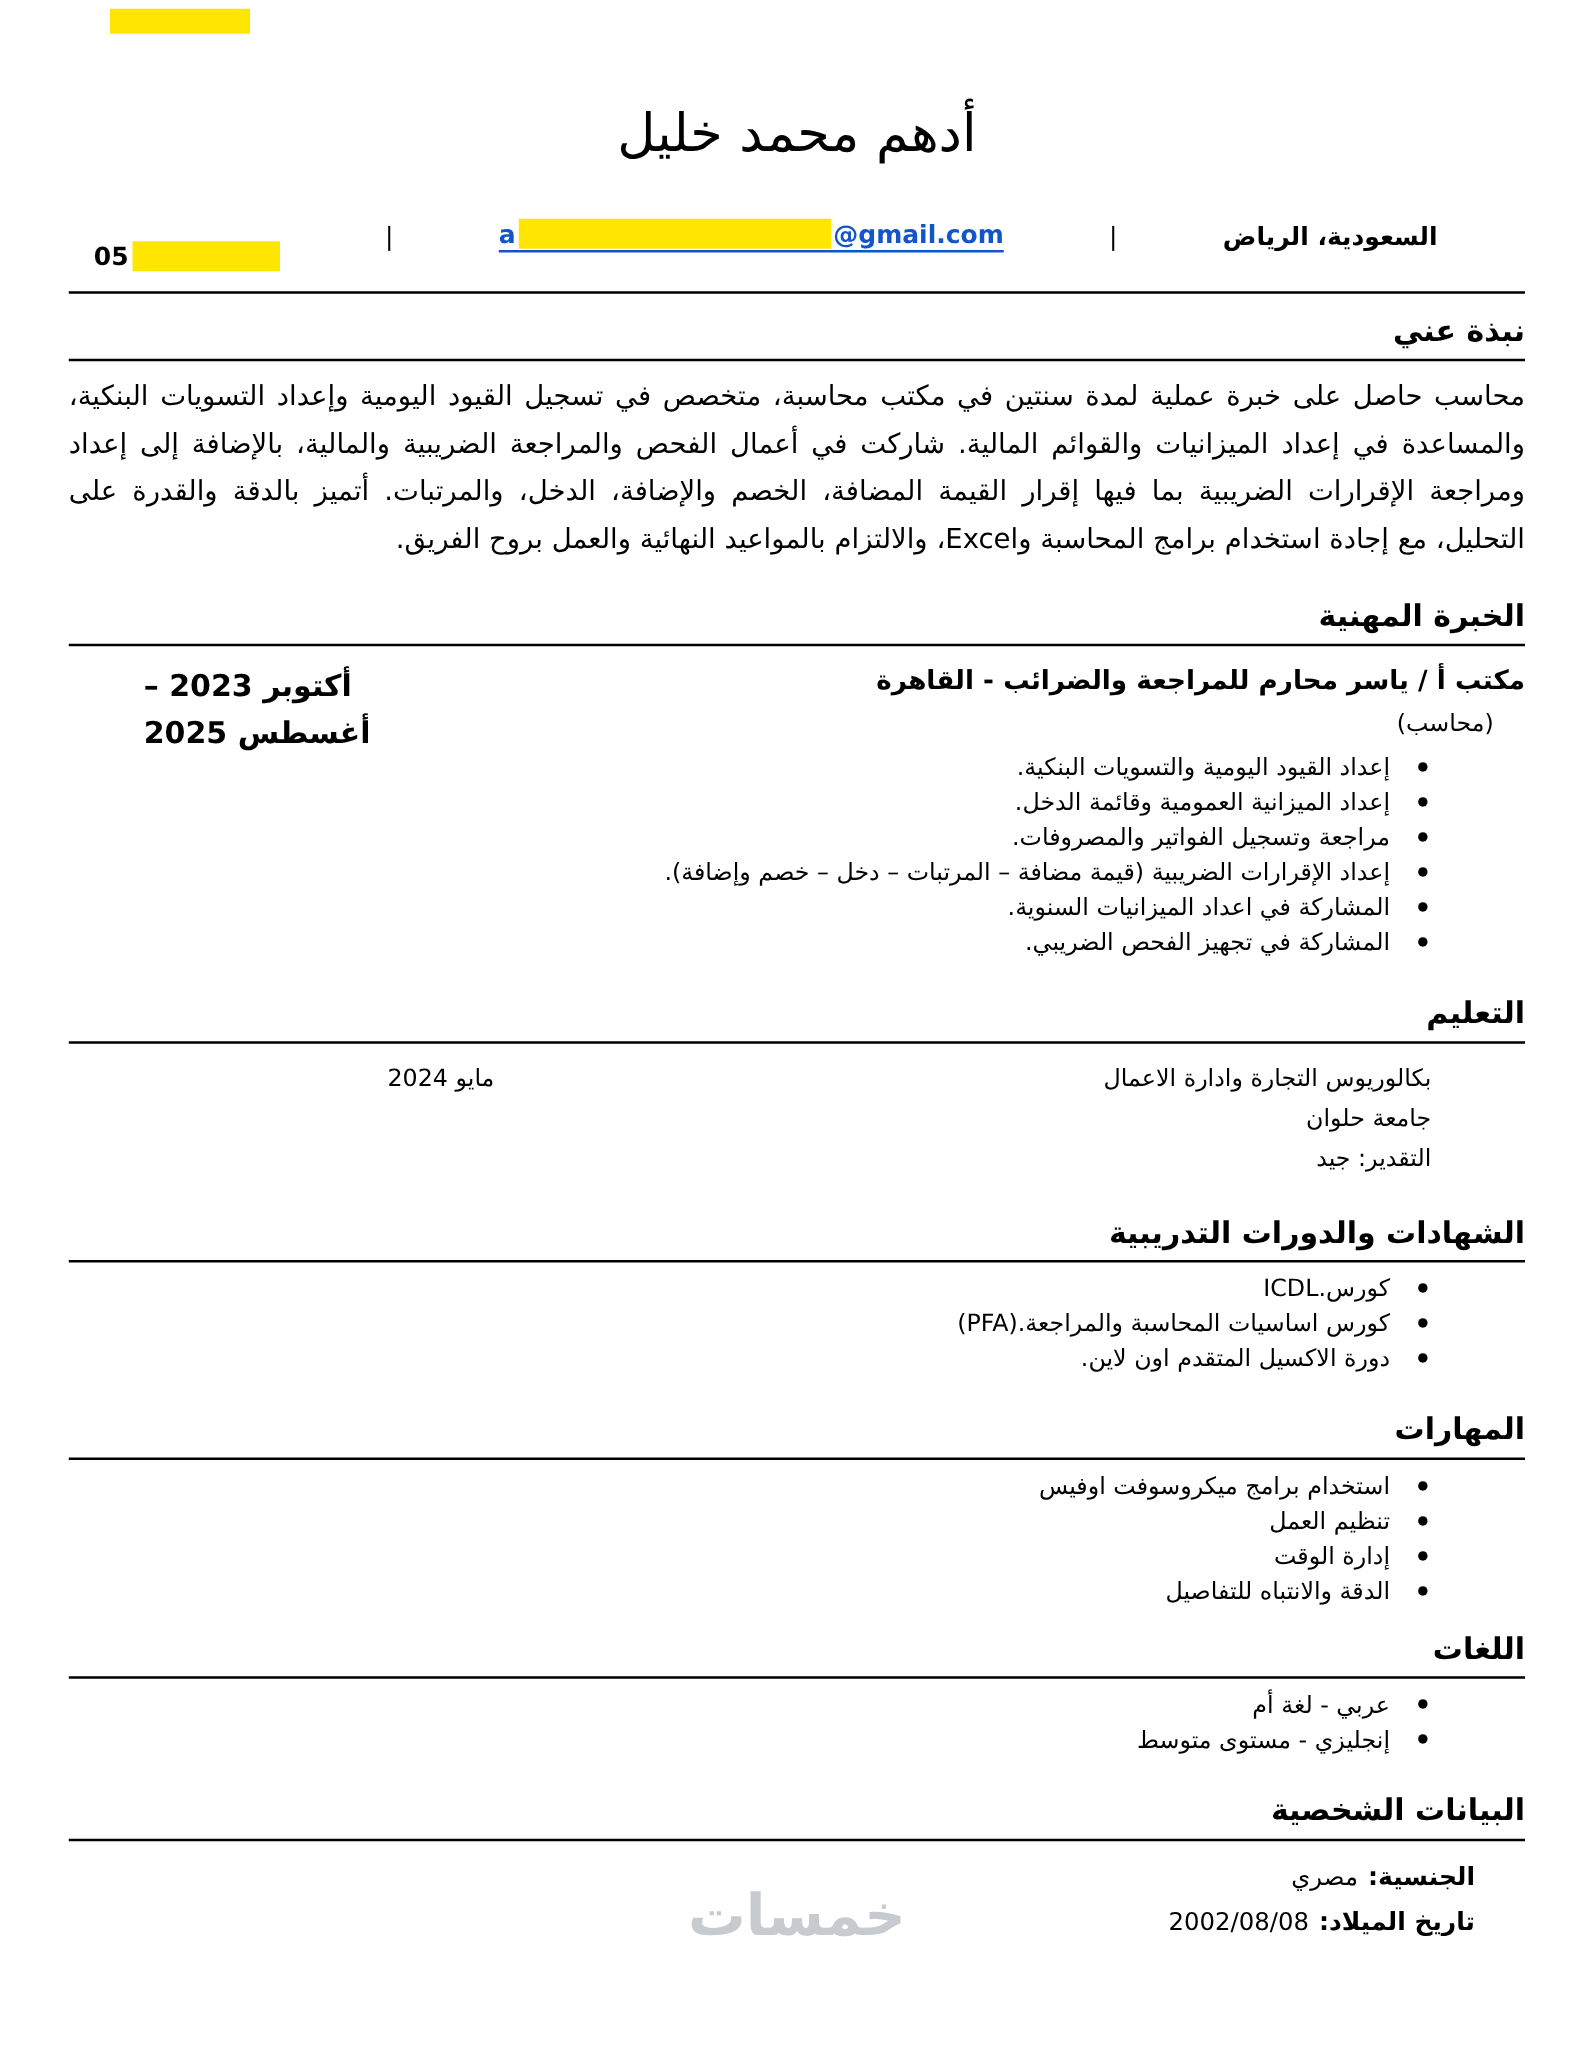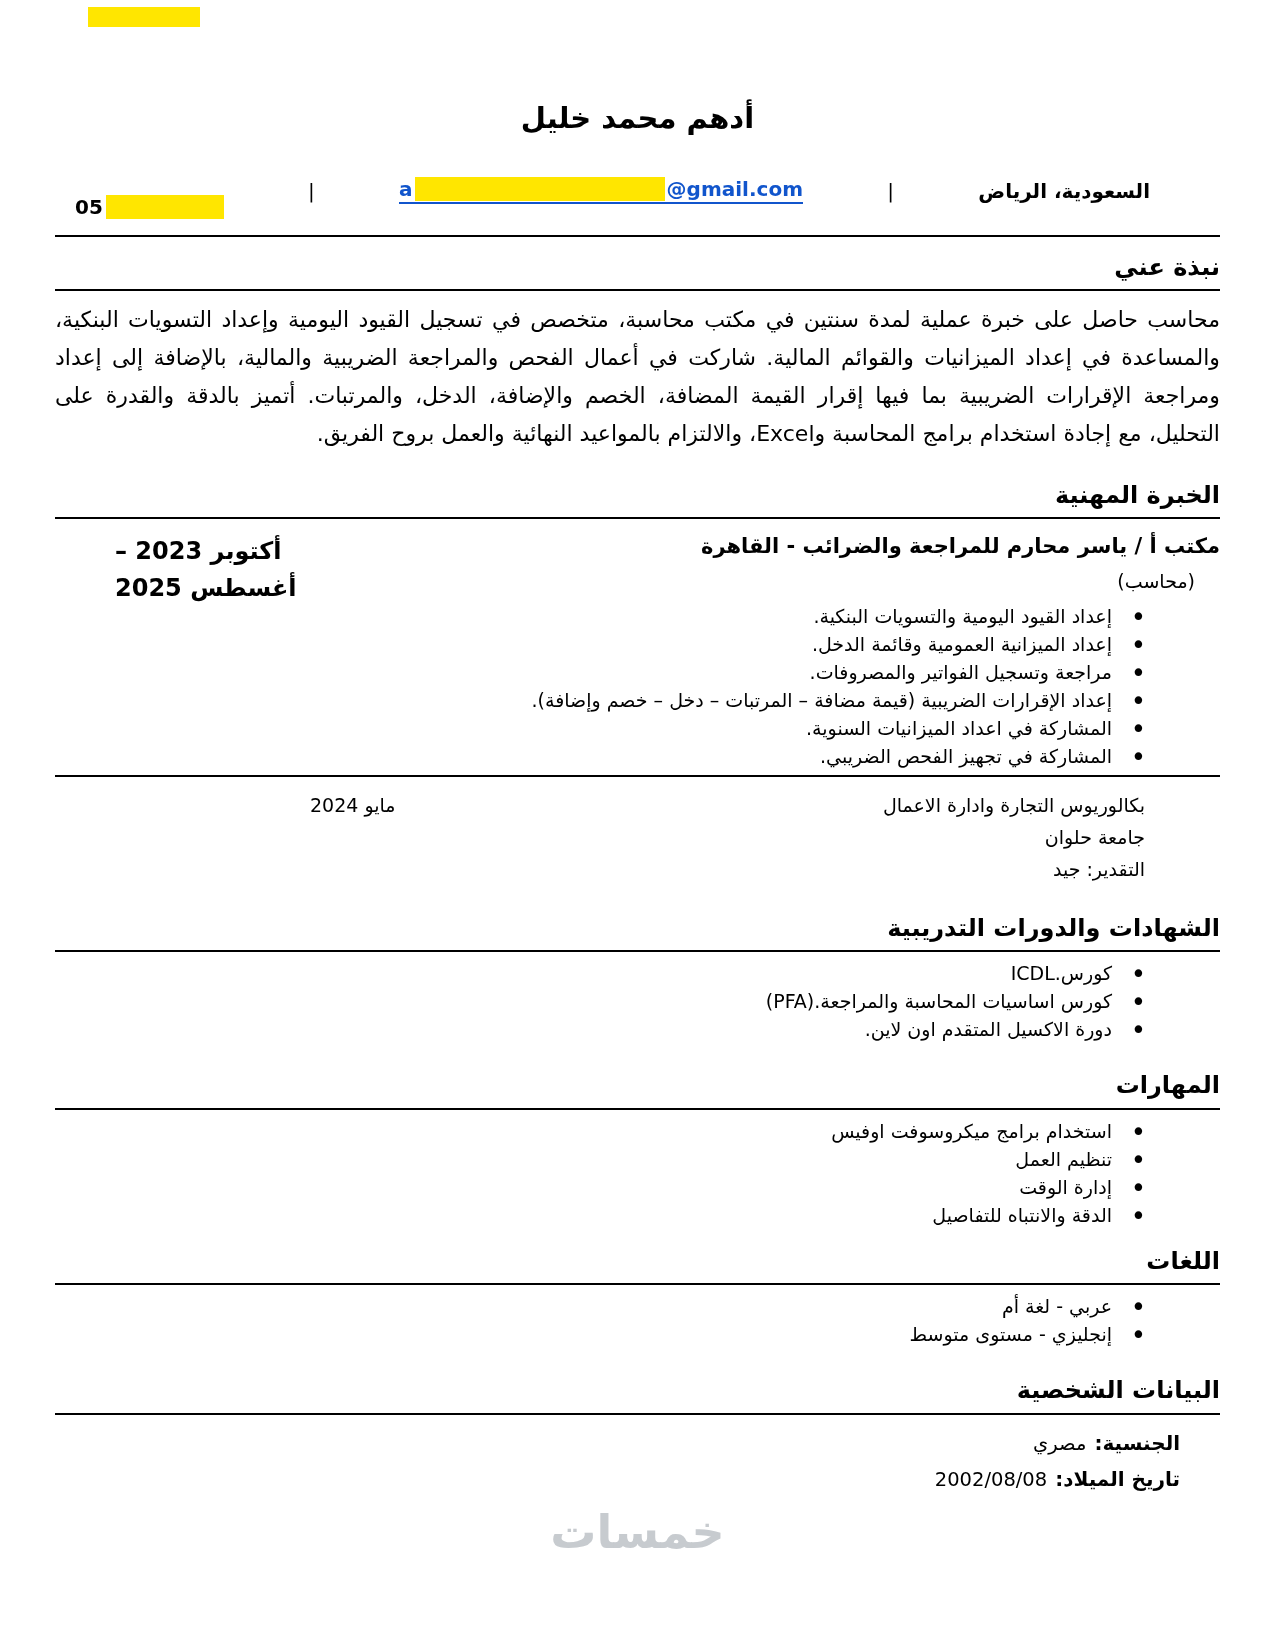--- a/index.html
+++ b/index.html
@@ -18,24 +18,24 @@
   }
 
   .top-redaction {
     position:absolute; top:7px; left:88px;
     width:112px; height:20px;
     background:#ffe600;
   }
 
   .name {
     text-align:center;
-    font-size:29px;
-    font-weight:700;
+    font-size:42px;
+    font-weight:400;
     line-height:1.4;
-    margin-top:48px;
+    margin-top:28px;
   }
 
   .contact {
     display:flex;
     justify-content:space-between;
     align-items:center;
     margin-top:24px;
     padding:0 70px 0 20px;
     font-size:20px;
     font-weight:700;
@@ -166,20 +166,21 @@
         <li>إعداد الميزانية العمومية وقائمة الدخل.</li>
         <li>مراجعة وتسجيل الفواتير والمصروفات.</li>
         <li>إعداد الإقرارات الضريبية (قيمة مضافة – المرتبات – دخل – خصم وإضافة).</li>
         <li>المشاركة في اعداد الميزانيات السنوية.</li>
         <li>المشاركة في تجهيز الفحص الضريبي.</li>
       </ul>
     </div>
   </div>
 
   <div>
+    <h2 class="section-title">التعليم</h2>
     <div class="rule"></div>
     <div class="edu">
       <div>بكالوريوس التجارة وادارة الاعمال</div>
       <div class="edu-date">مايو 2024</div>
       <div>جامعة حلوان</div>
       <div>التقدير: جيد</div>
     </div>
   </div>
 
   <div>

